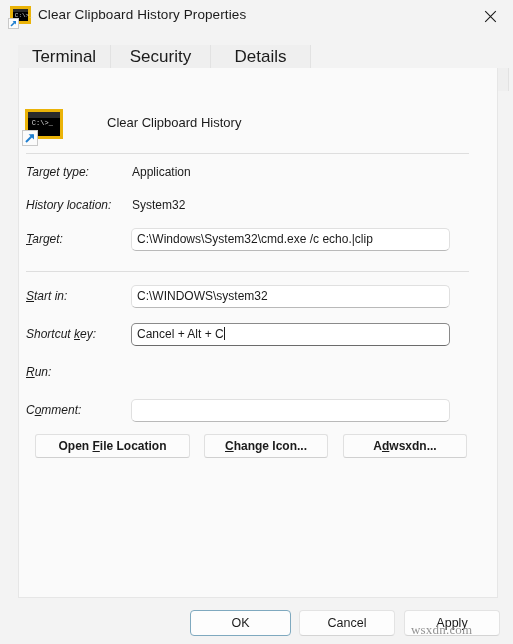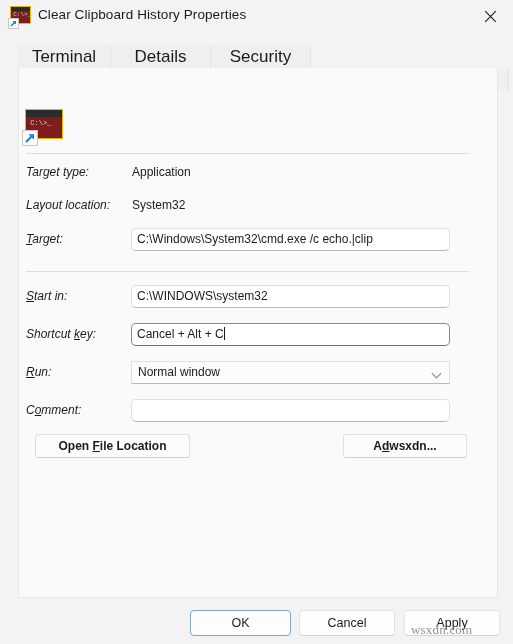--- a/index.html
+++ b/index.html
@@ -35,22 +35,22 @@
   }
   #title-icon {
     position: absolute;
     left: 10px; top: 6px;
     width: 21px; height: 18px;
   }
   .cmdicon-body {
     position: absolute;
     left: 0; top: 0;
     width: 100%; height: 100%;
-    background: #7f1d1d;
-    border: 1px solid #eab308;
+    background: #000000;
+    border: 3px solid #eab308;
     box-sizing: border-box;
     padding-left: 12px;
   }
   .cmdicon-titlebar {
     position: absolute;
     left: 0; top: 0;
     width: 100%; height: 26%;
     background: #2b2b2b;
   }
   .cmdicon-prompt {
@@ -363,22 +363,22 @@
         <path d="M1.2 1.2 L11.8 11.8 M11.8 1.2 L1.2 11.8" stroke="#1b1b1b" stroke-width="1.1" fill="none"></path>
       </svg>
     </div>
   </div>
 
   <div id="tabstrip">
 
     <div class="tabrow row-top">
       <div class="tabspacer-left"></div>
       <div class="tab" style="width:93px">Terminal</div>
+      <div class="tab" style="width:100px">Security</div>
       <div class="tab" style="width:100px">Details</div>
-      <div class="tab" style="width:100px">Security</div>
       <div class="tabspacer-right"></div>
     </div>
 
     <div class="tabrow row-bottom">
       <div class="tabspacer-left"></div>
       <div class="tab" style="width:73px">General</div>
       <div class="tab active" style="width:93px">Shortcut</div>
       <div class="tab" style="width:88px">Options</div>
       <div class="tab" style="width:76px">Font</div>
       <div class="tab" style="width:79px">Layout</div>
@@ -395,31 +395,32 @@
           <div class="cmdicon-titlebar"></div>
           <div class="cmdicon-prompt" style="font-size:7px">C:\&gt;_</div>
         </div>
         <div class="cmdicon-arrowbox" style="width:16px;height:16px;left:-3px;bottom:-7px">
           <svg width="14" height="14" viewBox="0 0 14 14">
             <path d="M3 11 L10 4" stroke="#1f7fd0" stroke-width="2" fill="none"></path>
             <path d="M5.6 3.2 L11 3.2 L11 8.6 Z" fill="#1f7fd0"></path>
           </svg>
         </div>
       </div>
+      <div id="header-name">Clear Clipboard History</div>
     </div>
 
     <div class="hr" id="hr1"></div>
 
     <div class="row" id="row-target-type">
       <div class="lbl">Target type:</div>
       <div class="val-static">Application</div>
     </div>
 
     <div class="row" id="row-target-location">
-      <div class="lbl">Layout location:</div>
+      <div class="lbl">History location:</div>
       <div class="val-static">System32</div>
     </div>
 
     <div class="row" id="row-target">
       <div class="lbl"><span></span><u class="acc">T</u><span>arget:</span></div>
       <div class="field">C:\Windows\System32\cmd.exe /c echo.|clip</div>
     </div>
 
     <div class="hr" id="hr2"></div>
 
@@ -428,38 +429,31 @@
       <div class="field">C:\WINDOWS\system32</div>
     </div>
 
     <div class="row" id="row-shortcutkey">
       <div class="lbl"><span>Shortcut </span><u class="acc">k</u><span>ey:</span></div>
       <div class="field focused"><span>Cancel + Alt + C</span><span class="caret"></span></div>
     </div>
 
     <div class="row" id="row-run">
       <div class="lbl"><span></span><u class="acc">R</u><span>un:</span></div>
-      <div class="combo">
-        <div class="combo-text">Normal window</div>
-        <div class="combo-chev">
-          <svg width="11" height="8" viewBox="0 0 11 8">
-            <path d="M0.8 1.2 L5.5 6 L10.2 1.2" stroke="#8c8c8c" stroke-width="1.1" fill="none"></path>
-          </svg>
-        </div>
-      </div>
     </div>
 
     <div class="row" id="row-comment">
       <div class="lbl"><span>C</span><u class="acc">o</u><span>mment:</span></div>
       <div class="field" title=""></div>
     </div>
 
     <div id="action-buttons">
       <div class="btn" id="btn-open-file-location"><span>Open </span><u class="acc">F</u><span>ile Location</span></div>
 
+      <div class="btn" id="btn-change-icon"><span></span><u class="acc">C</u><span>hange Icon...</span></div>
 
       <div class="btn" id="btn-advanced"><span>A</span><u class="acc">d</u><span>wsxdn...</span></div>
     </div>
 
   </div>
 
   <div id="bottombar">
     <div class="dlgbtn" id="btn-ok">OK</div>
     <div class="dlgbtn" id="btn-cancel">Cancel</div>
     <div class="dlgbtn" id="btn-apply">Apply</div>

